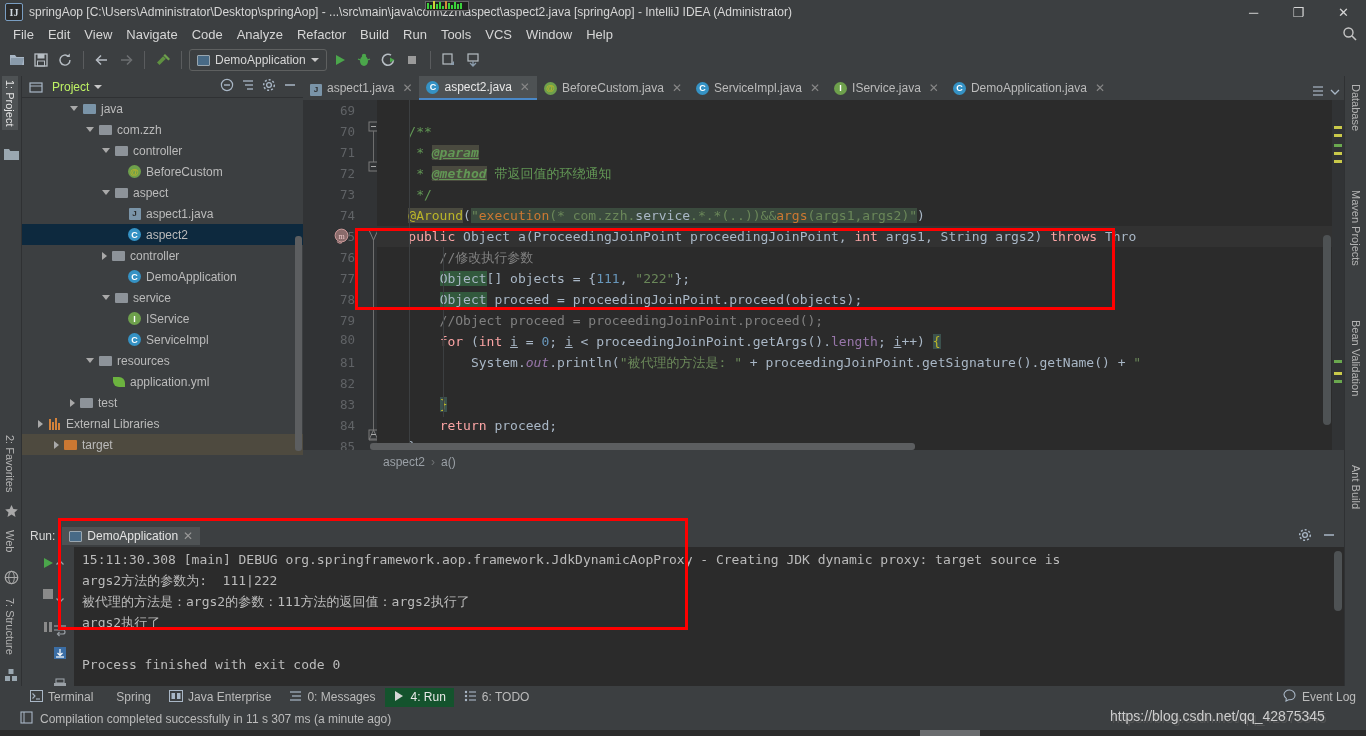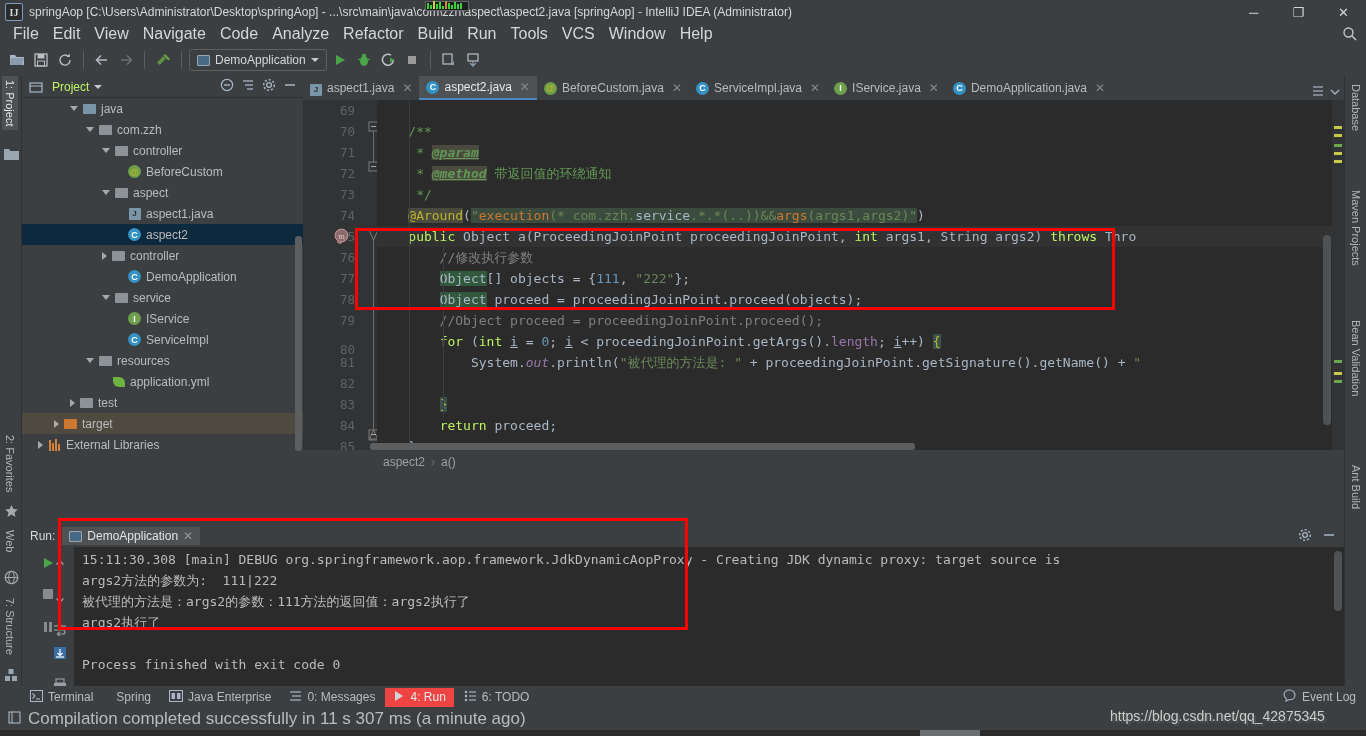--- a/index.html
+++ b/index.html
@@ -29,21 +29,21 @@
             color:#d6d6d6; font-size: 13px; }
   .tb-proc {
     position:absolute; left: 425px; top: 1px; width: 44px; height: 10px;
     background:#1f1f1f; border:1px solid #666; display:flex; align-items:flex-end; gap:1px; padding:1px;
   }
   .tb-proc i { display:block; width:2px; background:#3bd13b; }
 
   
   .menubar { position:absolute; left:0; top:24px; width:1366px; height:20px;
              background:#3c3f41; display:flex; align-items:center; padding-left:6px; }
-  .menu-item { padding: 2px 7px; font-size: 16px; color:#d6d6d6; }
+  .menu-item { padding: 2px 7px; font-size: 13px; color:#d6d6d6; }
   .menu-search { position:absolute; right:8px; top:2px; width:16px; height:16px; }
 
   
   .toolbar { position:absolute; left:0; top:46px; width:1366px; height:28px;
              background:#3c3f41; display:flex; align-items:center; padding-left:6px; gap:2px; }
   .tool { width:22px; height:22px; display:flex; align-items:center; justify-content:center; }
   .tool svg { display:block; }
   .tsep { width:1px; height:18px; background:#5a5c5e; margin:0 5px; }
   .runconfig {
     height:22px; display:flex; align-items:center; gap:5px; padding:0 7px;
@@ -104,21 +104,21 @@
 
   .editor { position:absolute; left:303px; top:100px; width:1041px; height:350px; background:#2b2b2b; }
   .gutter { position:absolute; left:0; top:0; width:60px; height:350px; background:#313335; }
   .lnum { position:absolute; right:8px; font-size:12.5px; color:#606366;
           font-family:"DejaVu Sans Mono", monospace; }
   .foldcol { position:absolute; left:60px; top:0; width:14px; height:350px; background:#313335; }
   .codearea { position:absolute; left:74px; top:0; right:0; bottom:0; overflow:hidden;
               font-family:"DejaVu Sans Mono", monospace; font-size:13px; }
   .cl { position:absolute; left:0; white-space:pre; line-height:21px; height:21px; }
   .cl.cur { background:#323232; width:100%; }
-  .kw   { color:#bef264;text-align:right; }
+  .kw   { color:#fca5a5;text-align:right; }
   .str  { color:#6a8759; }
   .num  { color:#6897bb; }
   .cmt  { color:#808080; }
   .doc  { color:#629755; }
   .tag  { color:#629755; background:#4a4a3f; font-style:italic; font-weight:bold; text-decoration:underline;}
   .anno { color:#bbb529; }
   .txt  { color:#a9b7c6; }
   .fld  { color:#9876aa; }
   .stat { font-style:italic; }
   .hlbg { background:#32593d; }
@@ -151,26 +151,26 @@
   .conline { white-space:pre; line-height:21px; height:21px; }
   .con-scroll { position:absolute; right:1px; top:2px; width:8px; height:60px; background:#4e5254; border-radius:4px;}
 
   
   .redbox { position:absolute; border:3px solid #ff0000; pointer-events:none; }
 
   
   .bottombar { position:absolute; left:0; top:686px; width:1366px; height:22px; background:#3c3f41;
                display:flex; align-items:center; padding-left:22px; gap:2px; }
   .bbtn { display:flex; align-items:center; gap:5px; padding:2px 8px; font-size:12px; color:#bbbbbb; white-space:nowrap;}
-  .bbtn.active { background:#ef4444; color:#e8e8e8; }
+  .bbtn.active { background:#14532d; color:#e8e8e8; }
   .bb-right { margin-left:auto; display:flex; align-items:center; gap:6px; padding-right:10px; }
 
   
   .statusbar { position:absolute; left:0; top:708px; width:1366px; height:22px; background:#3c3f41;
-               display:flex; align-items:center; padding-left:8px; gap:7px; font-size:17px; color:#bbbbbb;}
+               display:flex; align-items:center; padding-left:20px; gap:7px; font-size:12px; color:#bbbbbb;}
   .watermark { position:absolute; left:1110px; top:708px; font-size:14px; color:#d9d9d9;
                font-family:"Liberation Sans", sans-serif; letter-spacing:0px; opacity:.92; }
   .wm-shadow { position:absolute; left:1112px; top:710px; font-size:14px; color:#5a5a5a; opacity:.7;}
   .bottomedge { position:absolute; left:0; top:730px; width:1366px; height:6px; background:#2b2b2b; }
   .be-thumb { position:absolute; left:920px; top:730px; width:60px; height:6px; background:#6a6c6e;}
 </style>
 </head>
 <body>
 
 <div id="app">
@@ -511,40 +511,40 @@
           <span>application.yml</span>
         </div>
         <div class="trow">
           <span class="tw" style="width:48px"></span>
           <span class="arrow-r"></span>
           <span class="ico">
             <span class="folder" style="background:#8d9399"></span>
           </span>
           <span>test</span>
         </div>
-        <div class="trow hl">
-          <span class="tw" style="width:32px"></span>
-          <span class="arrow-r"></span>
-          <span class="ico">
-            <span class="folder orange"></span>
-          </span>
-          <span>target</span>
-        </div>
         <div class="trow">
           <span class="tw" style="width:16px"></span>
           <span class="arrow-r"></span>
           <span class="ico">
             <span class="bars">
               <i style="height:11px"></i>
               <i style="height:8px"></i>
               <i style="height:12px"></i>
               <i style="height:7px"></i>
             </span>
           </span>
           <span>External Libraries</span>
+        </div>
+        <div class="trow hl">
+          <span class="tw" style="width:32px"></span>
+          <span class="arrow-r"></span>
+          <span class="ico">
+            <span class="folder orange"></span>
+          </span>
+          <span>target</span>
         </div>
       </div>
     <div class="proj-scroll"></div>
   </div>
 
   <div class="tabsbar" id="etabs">
       <div class="etab">
         <span><span style="display:inline-block;width:12px;height:12px;background:#7a94a8;border-radius:1px;color:#2b2b2b;font-size:8px;text-align:center;line-height:12px;font-weight:bold">J</span></span>
         <span>aspect1.java</span>
         <span class="x">✕</span>
@@ -602,21 +602,21 @@
         <div class="lnum" style="top: 24px;">70</div>
         <div class="lnum" style="top: 45px;">71</div>
         <div class="lnum" style="top: 66px;">72</div>
         <div class="lnum" style="top: 87px;">73</div>
         <div class="lnum" style="top: 108px;">74</div>
         <div class="lnum" style="top: 129px;">75</div>
         <div class="lnum" style="top: 150px;">76</div>
         <div class="lnum" style="top: 171px;">77</div>
         <div class="lnum" style="top: 192px;">78</div>
         <div class="lnum" style="top: 213px;">79</div>
-        <div class="lnum" style="top: 242px;">80</div>
+        <div class="lnum" style="top: 232px;">80</div>
         <div class="lnum" style="top: 255px;">81</div>
         <div class="lnum" style="top: 276px;">82</div>
         <div class="lnum" style="top: 297px;">83</div>
         <div class="lnum" style="top: 318px;">84</div>
         <div class="lnum" style="top: 339px;">85</div>
         <div style="position: absolute; left: 30px; top: 128px; width: 17px; height: 17px;"><svg width="17" height="17" viewBox="0 0 17 17">
             <circle cx="8.5" cy="7.5" r="6.4" fill="#8a6b6b" stroke="#c99" stroke-width="1"></circle>
             <text x="8.5" y="11" font-size="8" fill="#e8c5c5" text-anchor="middle" font-family="serif">m</text>
             <path d="M4 13.5q2 2.5 5 1" fill="none" stroke="#c99" stroke-width="1.2"></path>
           </svg></div>

